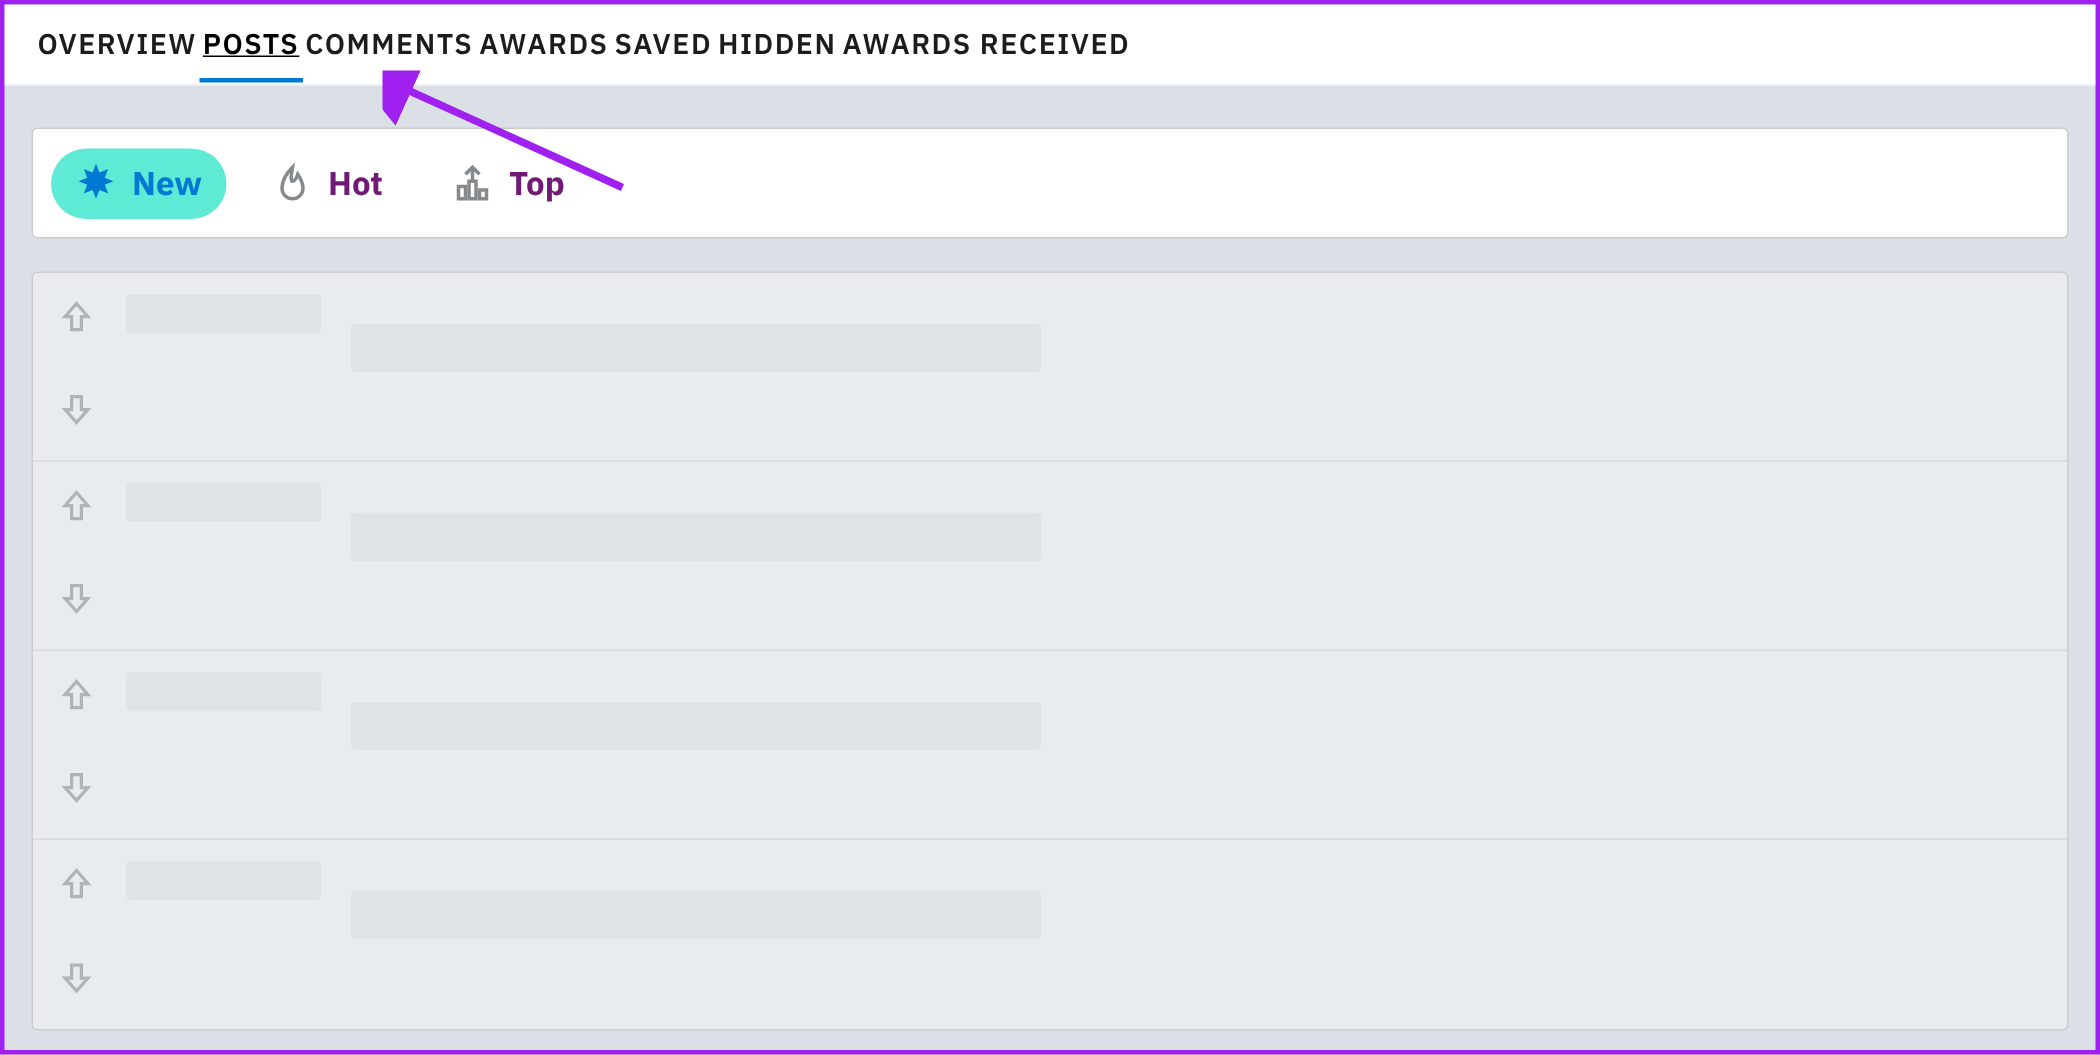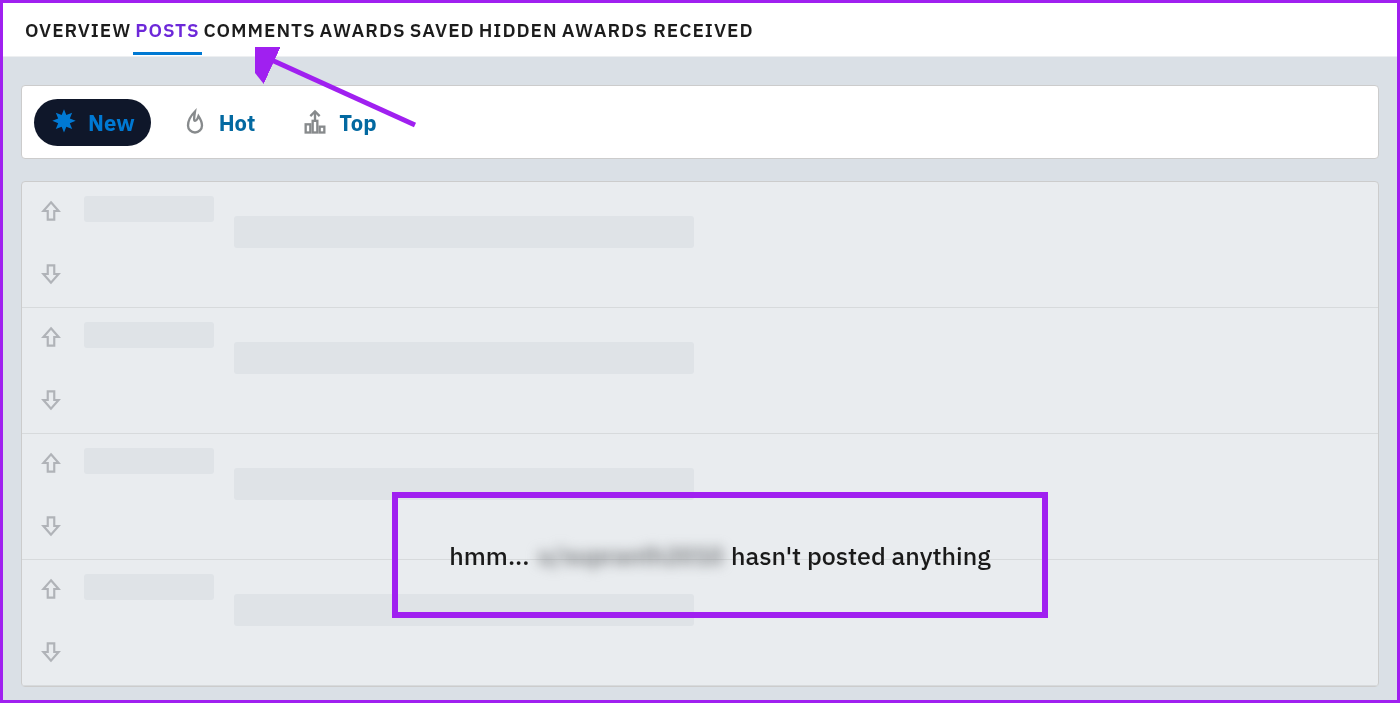--- a/index.html
+++ b/index.html
@@ -24,23 +24,24 @@
   }
   .tab {
     font-size: 19px;
     font-weight: 600;
     letter-spacing: 1px;
     color: #1c1c1c;
     padding: 14px 2px 13px 2px;
     cursor: pointer;
   }
   .tab.active {
-    color: #6d28d9;
+    color: #000000;
     border-bottom: 3px solid #0079d3;
     padding-bottom: 10px;
+    text-decoration: underline;
   }
 
   
   .content { padding: 28px 18px 0 18px; }
 
   .sortbar {
     background: #ffffff;
     border: 1px solid #ccc;
     border-radius: 4px;
     height: 74px;
@@ -50,25 +51,25 @@
     gap: 14px;
   }
   .sort-chip {
     display: flex;
     align-items: center;
     gap: 10px;
     padding: 9px 16px;
     border-radius: 24px;
     font-size: 22px;
     font-weight: 700;
-    color: #0369a1;
+    color: #701a75;
     cursor: pointer;
   }
   .sort-chip.active {
-    background: #0f172a;
+    background: #5eead4;
     color: #0079d3;
   }
   .sort-chip .ic { width: 28px; height: 28px; display: flex; align-items: center; justify-content: center; }
   .sort-chip .ic svg { width: 28px; height: 28px; }
 
   
   .posts {
     margin-top: 22px;
     background: #e9ecef;
     border: 1px solid #ccc;
@@ -232,25 +233,20 @@
             </svg></span>
       </div>
       <div class="skel-body">
           <div class="skel-wrap">
             <div class="skel-line1"></div>
           </div>
           <div class="skel-line2"></div>
         </div>
     </div>
 
-    <div class="empty-box">
-      <span>hmm...</span>
-      <span class="blur">u/supranth2010</span>
-      <span>hasn't posted anything</span>
-    </div>
   </div>
 </div>
 
 <svg class="arrow" width="175" height="90">
   <defs>
     <marker id="ah" markerWidth="12" markerHeight="12" refX="2" refY="5" orient="auto">
       <path d="M0,0 L10,5 L0,10 z" fill="#a020f0"></path>
     </marker>
   </defs>
   <line x1="160" y1="78" x2="10" y2="10" stroke="#a020f0" stroke-width="5" marker-end="url(#ah)"></line>

